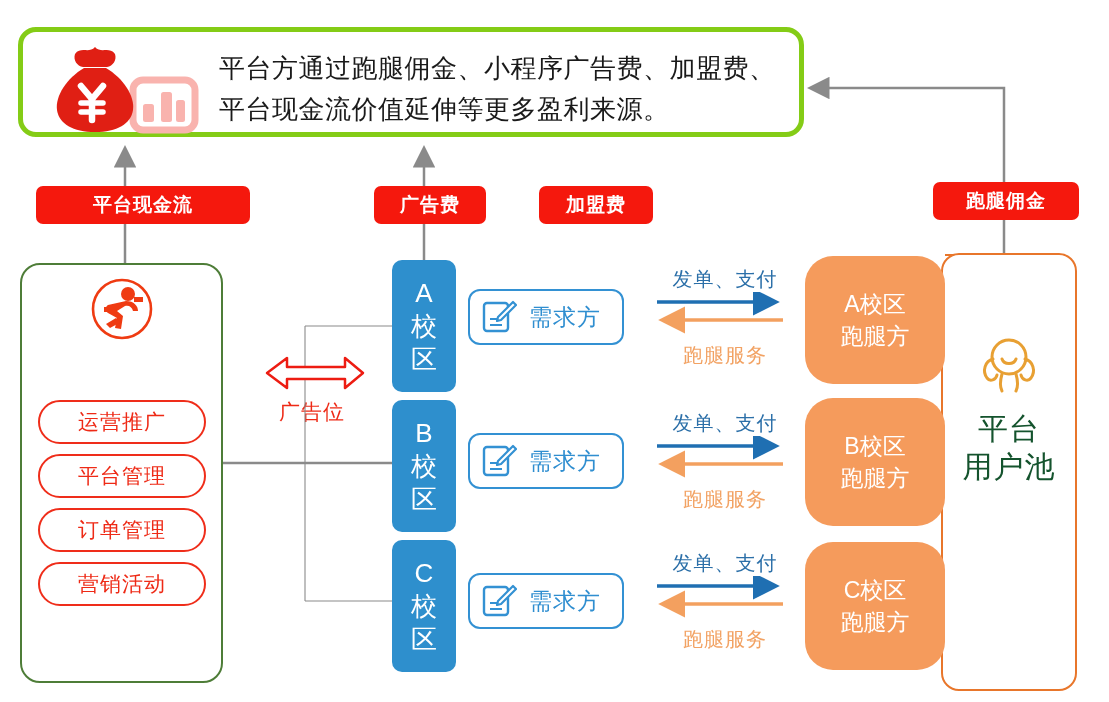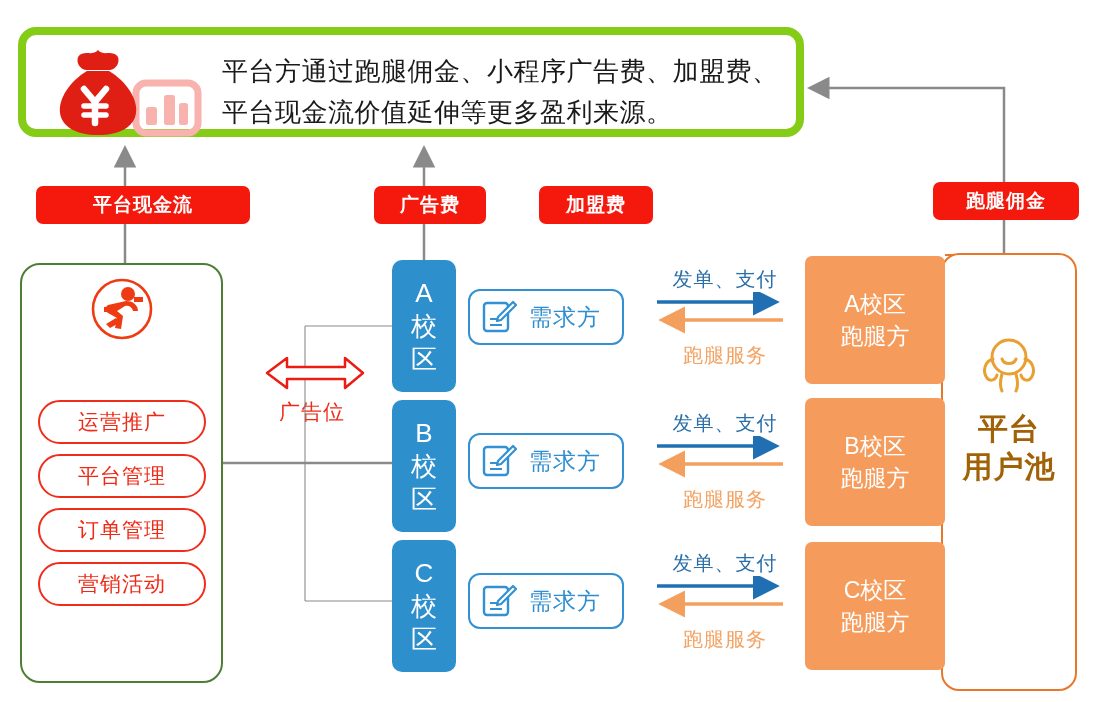--- a/index.html
+++ b/index.html
@@ -18,21 +18,21 @@
     overflow: hidden;
   }
 
   
   #banner {
     position: absolute;
     left: 18px;
     top: 27px;
     width: 786px;
     height: 110px;
-    border: 8px solid #84cc16;
+    border: 5px solid #84cc16;
     border-radius: 18px;
     background: #ffffff;
     box-sizing: border-box;
     padding-left: 25px;
   }
   #banner-icon {
     position: absolute;
     left: 28px;
     top: 10px;
     width: 150px;
@@ -170,21 +170,21 @@
     color: #f2a263; font-size: 20px; text-align: center; letter-spacing: 1px;
   }
   .exch svg { position: absolute; left: 0; top: 26px; }
 
   
   .runner {
     position: absolute;
     left: 805px;
     width: 140px;
     background: #f59b5c;
-    border-radius: 7px;
+    border-radius: 28px;
     color: #ffffff;
     font-size: 23px;
     line-height: 32px;
     text-align: center;
     display: flex;
     align-items: center;
     justify-content: center;
     z-index: 5;
     box-sizing: border-box;
   }
@@ -210,22 +210,22 @@
     width: 70px;
     height: 70px;
   }
   #userpool-title {
     position: absolute;
     left: 0; right: 0;
     top: 155px;
     text-align: center;
     font-size: 30px;
     line-height: 38px;
-    font-weight: bold;
-    color: #a16207;
+    font-weight: normal;
+    color: #14532d;
     letter-spacing: 1px;
   }
 
   
   #adslot-label {
     position: absolute;
     left: 262px; top: 398px;
     width: 100px;
     color: #ee2a16;
     font-size: 21px;

